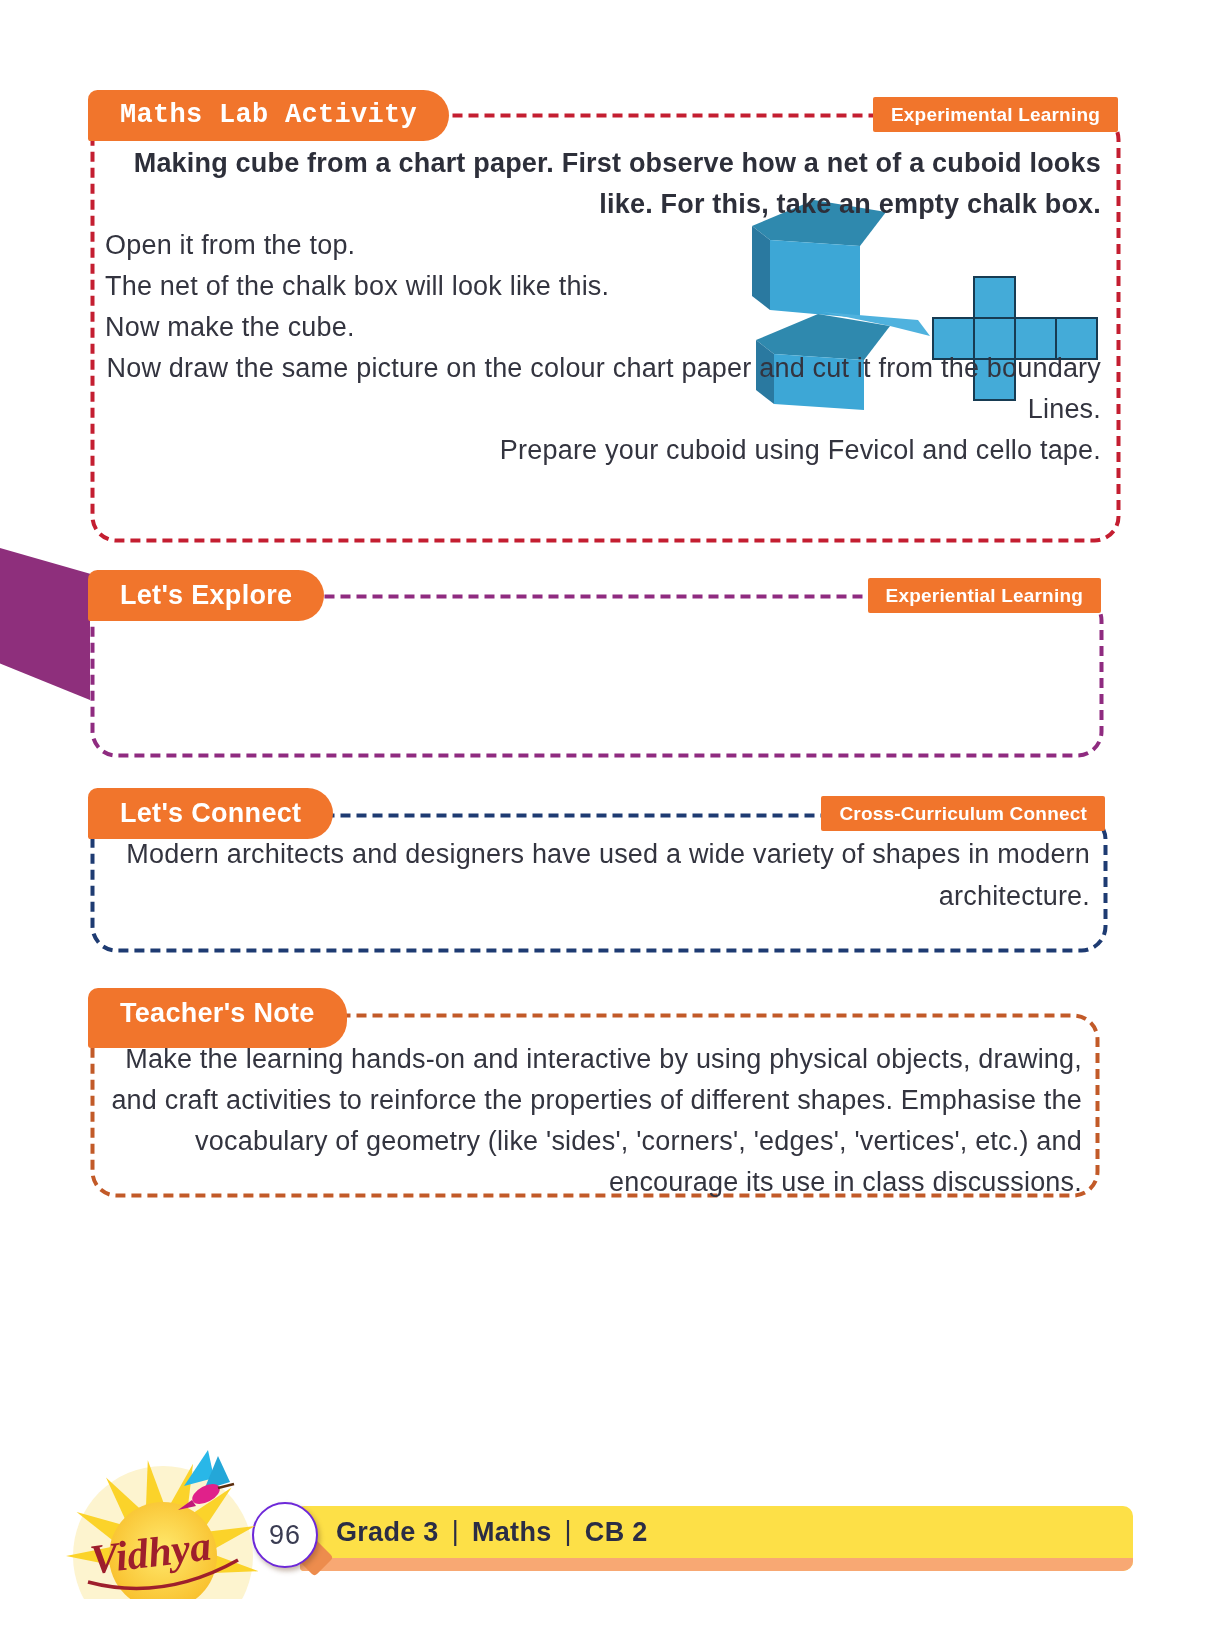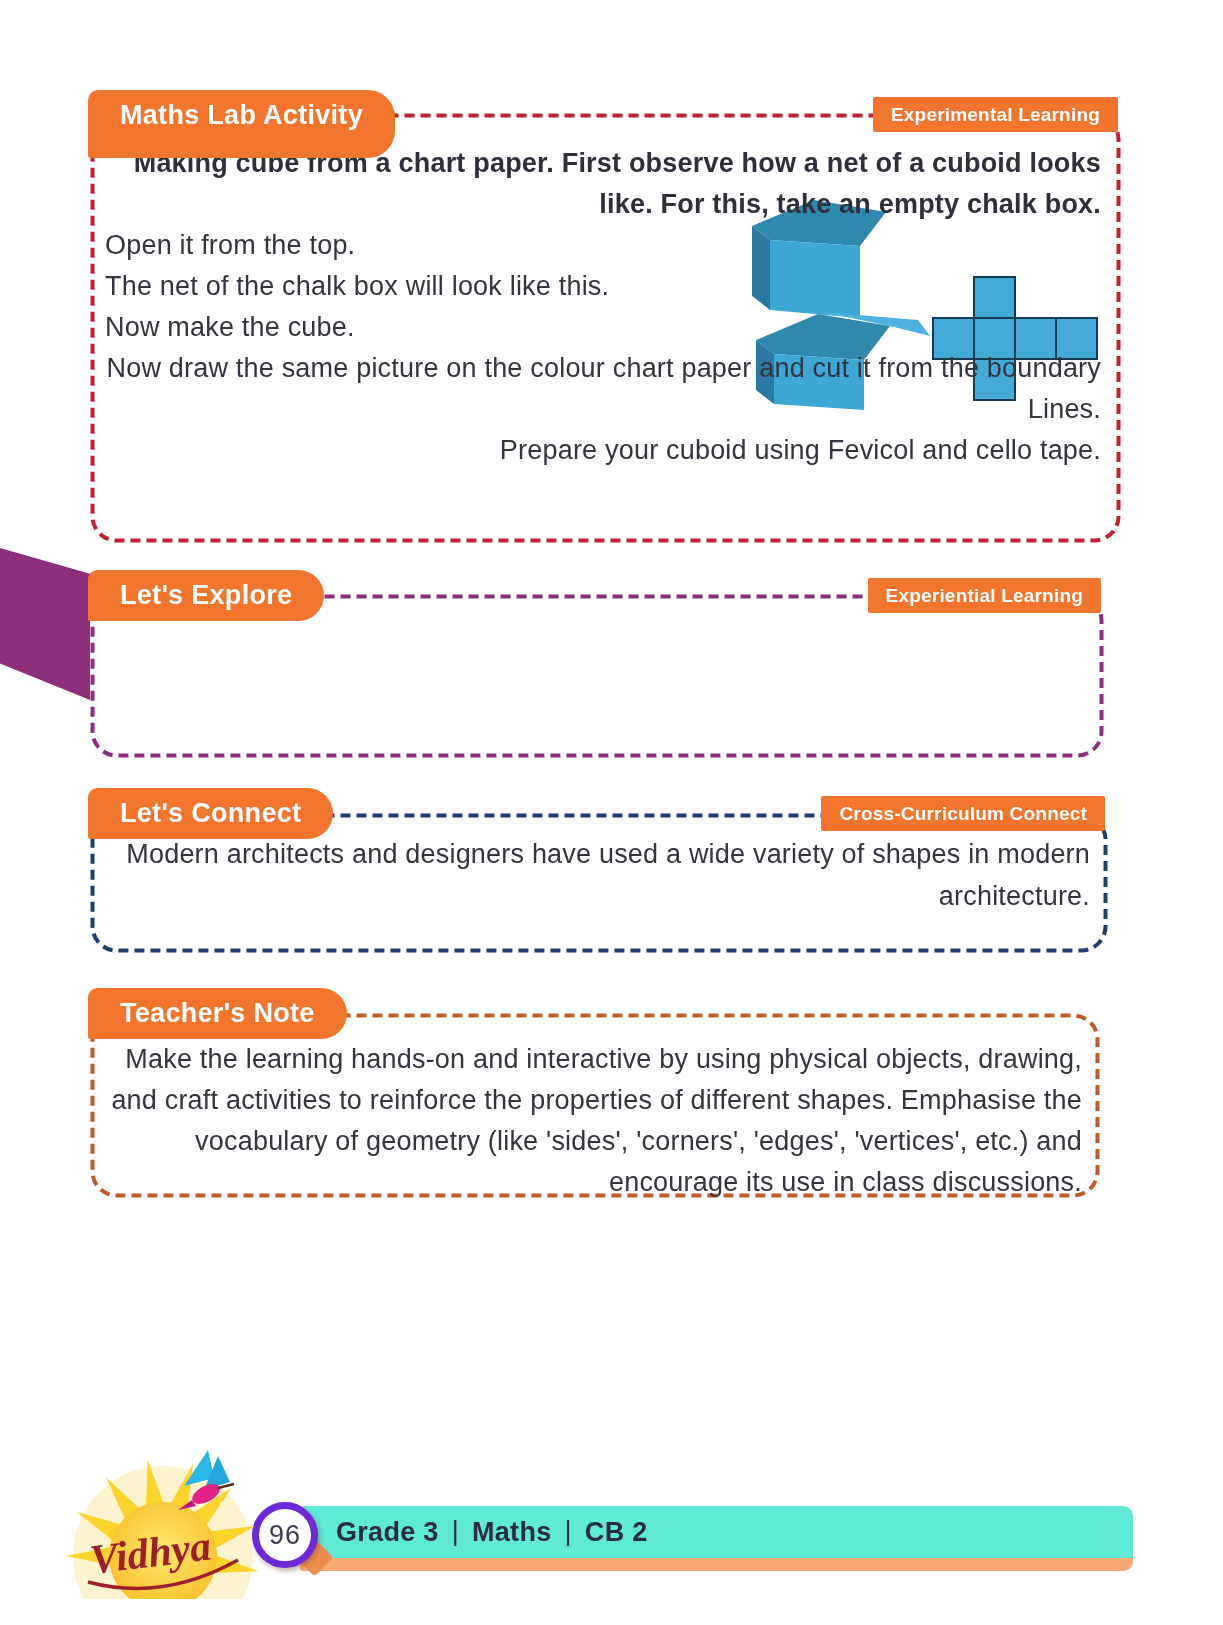--- a/index.html
+++ b/index.html
@@ -26,54 +26,54 @@
   }
   .badge-right:empty{display:none;}
   .content{position:relative;font-size:27px;line-height:41px;letter-spacing:.2px;}
   .content p{margin:0;text-align:right;}
   .intro{font-weight:bold;color:#2d2f3a;text-align:justify;}
   .just{text-align:justify;}
   .illus{position:absolute;z-index:0;}
   
   .logo{position:absolute;left:58px;top:1434px;z-index:3;}
   .footer-bar{
-    position:absolute;left:300px;top:1506px;width:833px;height:65px;background:#5eead4;
+    position:absolute;left:300px;top:1506px;width:833px;height:65px;background:#fde047;
     border-radius:4px 10px 10px 4px;z-index:1;
   }
   .footer-strip{position:absolute;left:0;bottom:0;width:100%;height:13px;background:#f8a873;border-radius:0 0 10px 4px;}
   .footer-text{
     position:absolute;left:36px;top:0;height:52px;line-height:52px;font-size:27px;font-weight:bold;
     color:#2b2d45;letter-spacing:.3px;white-space:nowrap;
   }
   .pipe{font-weight:400;color:#2b2d45;margin:0 13px;position:relative;top:-1px;}
   .circle-tail{
     position:absolute;left:301px;top:1544px;width:27px;height:27px;background:#ed8c4d;
     transform:rotate(45deg);z-index:2;border-radius:4px;
   }
   .page-circle{
     position:absolute;left:252px;top:1502px;width:66px;height:66px;border-radius:50%;
-    background:#ffffff;border:7px solid #6d28d9;box-sizing:border-box;z-index:3;
+    background:#ffffff;border:2px solid #6d28d9;box-sizing:border-box;z-index:3;
     box-shadow:2px 3px 5px rgba(110,70,40,.4);
     display:flex;align-items:center;justify-content:center;
     font-size:27px;color:#3a3c52;letter-spacing:1px;
   }
   .step{white-space:nowrap;}
 </style>
 </head>
 <body>
 
 <div class="page">
 
   <div class="edge-tab"></div>
 
   <section class="box" style="left:90px;top:113px;width:1031px;height:430px;">
     <svg class="frame" width="1031" height="430">
       <rect x="2.5" y="2.5" width="1026" height="425" rx="24" fill="none" stroke-width="4" stroke-dasharray="10 6" stroke="#c41e31"></rect>
     </svg>
-    <div class="badge-left" style="top:-23px;height:68px;line-height:51px;">
+    <div class="badge-left" style="top:-23px;height:51px;line-height:51px;font-family:Liberation Mono, monospace;">
       <span>Maths Lab Activity</span>
     </div>
     <div class="badge-right" style="right:3px;top:-16px;height:35px;line-height:35px;">Experimental Learning</div>
 
     <div class="illus" style="left:648px;top:73px;">
       <svg width="385" height="228" viewBox="0 0 385 228">
 
         <g>
           <polygon points="14,40 76,14 148,26 122,60 32,54" fill="#2f89ae"></polygon>
           <polygon points="14,40 32,54 32,124 14,110" fill="#2a79a0"></polygon>
@@ -130,21 +130,21 @@
     <div class="badge-right" style="right:3px;top:-17px;height:35px;line-height:35px;">Cross-Curriculum Connect</div>
     <div class="content" style="padding:20px 18px 0 15px;line-height:42px;">
       <p class="just">Modern architects and designers have used a wide variety of shapes in modern architecture.</p>
     </div>
   </section>
 
   <section class="box" style="left:90px;top:1013px;width:1010px;height:185px;">
     <svg class="frame" width="1010" height="185">
       <rect x="2.5" y="2.5" width="1005" height="180" rx="24" fill="none" stroke-width="4" stroke-dasharray="10 6" stroke="#c25a28"></rect>
     </svg>
-    <div class="badge-left" style="top:-25px;height:51px;line-height:51px;text-align:center;">
+    <div class="badge-left" style="top:-25px;height:60px;line-height:51px;text-align:center;">
       <span>Teacher's Note</span>
     </div>
 
     <div class="content" style="padding:26px 18px 0 15px;line-height:41px;">
       <p class="just">Make the learning hands-on and interactive by using physical objects, drawing, and craft activities to reinforce the properties of different shapes. Emphasise the vocabulary of geometry (like 'sides', 'corners', 'edges', 'vertices', etc.) and encourage its use in class discussions.</p>
     </div>
   </section>
 
   <div class="footer-bar">
     <div class="footer-text">

